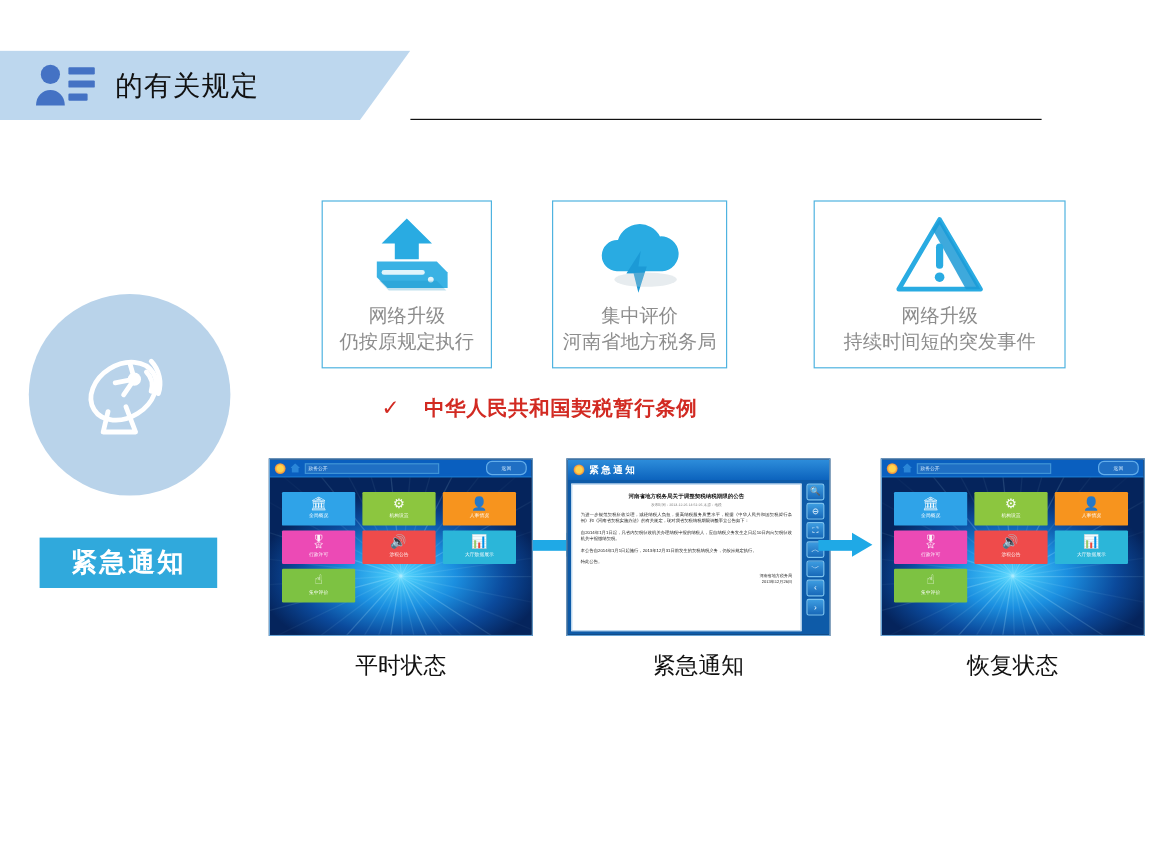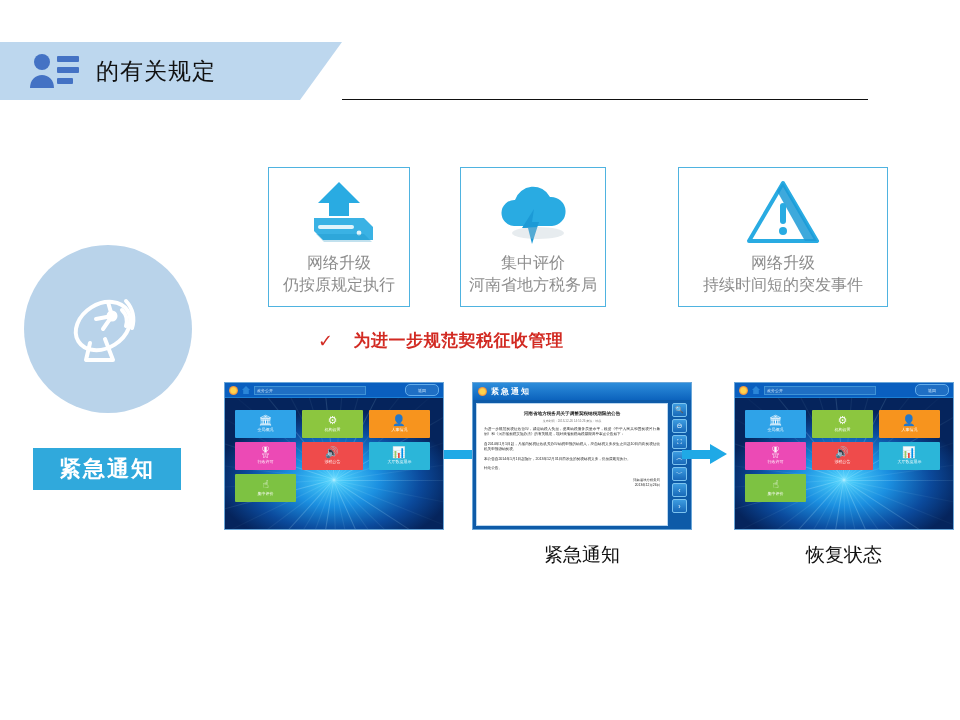--- a/index.html
+++ b/index.html
@@ -246,21 +246,21 @@
     </div>
     <div class="fb-label">
       <div>网络升级</div>
       <div>持续时间短的突发事件</div>
     </div>
   </div>
 </div>
 
 <div class="callout">
   <span class="tick">✓</span>
-  <span>为进一步规范契税征收管理</span>
+  <span>中华人民共和国契税暂行条例</span>
 </div>
 
 <div class="shots">
 
   <div class="shot shot1">
     <div class="kiosk-bar">
       <span class="kiosk-logo"></span>
       <span class="kiosk-home"></span>
       <span class="kiosk-crumb">政务公开</span>
       <span class="kiosk-back">返回</span>
@@ -441,15 +441,16 @@
             <span class="t-lab">大厅数据展示</span>
           </div>
           <div class="tile" style="background: rgb(125, 194, 66);">
             <span class="t-ico">☝</span>
             <span class="t-lab">集中评价</span>
           </div>
         </div>
     </div>
   </div>
 
+  <div class="caption cap1">平时状态</div>
   <div class="caption cap2">紧急通知</div>
   <div class="caption cap3">恢复状态</div>
 </div>
 
 </body></html>

